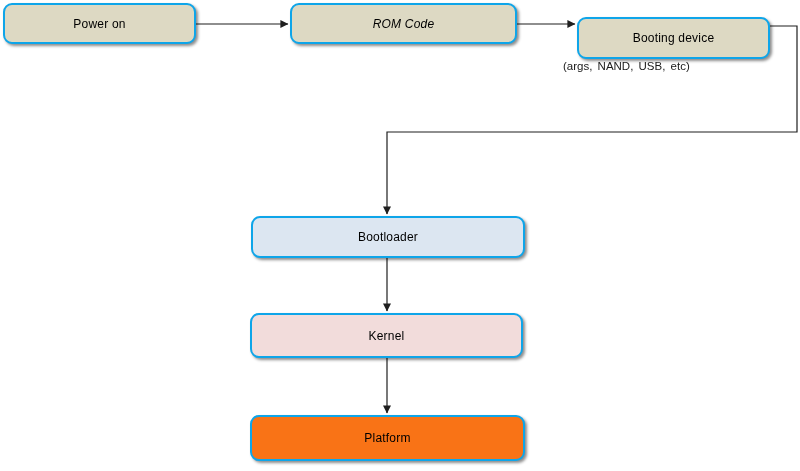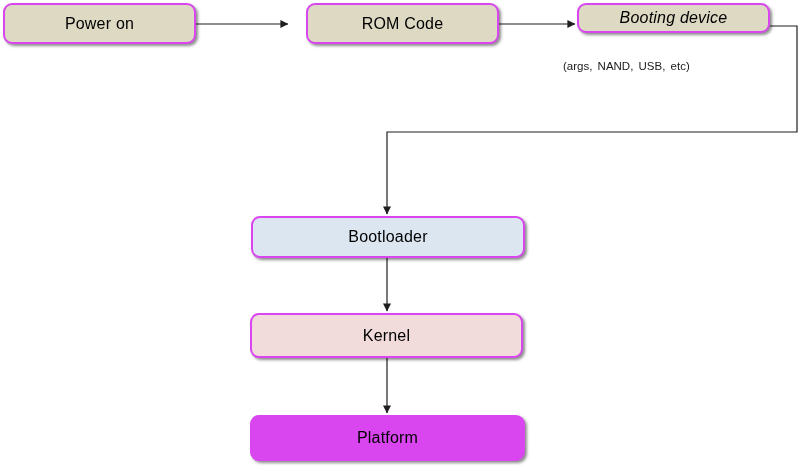--- a/index.html
+++ b/index.html
@@ -19,44 +19,44 @@
     position: absolute;
     left: 0;
     top: 0;
     width: 800px;
     height: 471px;
     pointer-events: none;
   }
   .node {
     position: absolute;
     box-sizing: border-box;
-    border: 2px solid #d946ef;
+    border: 2px solid #0ea5e9;
     border-radius: 9px;
     box-shadow: 2px 2px 3px rgba(0,0,0,0.45);
     display: flex;
     align-items: center;
     justify-content: center;
-    font-size: 16px;
+    font-size: 12px;
     color: #000000;
     letter-spacing: 0.2px;
   }
   .node .node-label {
     white-space: nowrap;
   }
   .annotation {
     position: absolute;
     font-size: 11.5px;
     color: #1a1a1a;
     white-space: nowrap;
     word-spacing: 2px;
   }
   
   #node-power-on       { left: 3px;   top: 3px;   width: 193px; height: 41px; }
-  #node-rom-code       { left: 306px; top: 3px;   width: 193px; height: 41px; }
-  #node-booting-device { left: 577px; top: 3px;   width: 193px; height: 30px; font-style: italic; }
+  #node-rom-code       { left: 290px; top: 3px;   width: 227px; height: 41px; font-style: italic; }
+  #node-booting-device { left: 577px; top: 17px;   width: 193px; height: 42px; }
   #node-bootloader     { left: 251px; top: 216px; width: 274px; height: 42px; }
   #node-kernel         { left: 250px; top: 313px; width: 273px; height: 45px; }
   #node-platform       { left: 250px; top: 415px; width: 275px; height: 46px; }
   
   #annotation-booting-device { left: 563px; top: 60px; }
   #annotation-kernel-args    { left: 418px; top: 274px; }
 </style>
 </head>
 <body>
 
@@ -88,20 +88,20 @@
   </div>
 
   <div class="node" id="node-bootloader" style="background-color: rgb(220, 230, 241);">
     <span class="node-label">Bootloader</span>
   </div>
 
   <div class="node" id="node-kernel" style="background-color: rgb(242, 220, 219);">
     <span class="node-label">Kernel</span>
   </div>
 
-  <div class="node" id="node-platform" style="background-color: #d946ef;">
+  <div class="node" id="node-platform" style="background-color: #f97316;">
     <span class="node-label">Platform</span>
   </div>
 
   <div class="annotation" id="annotation-booting-device">(args, NAND, USB, etc)</div>
 
 
 </div>
 
 </body></html>

